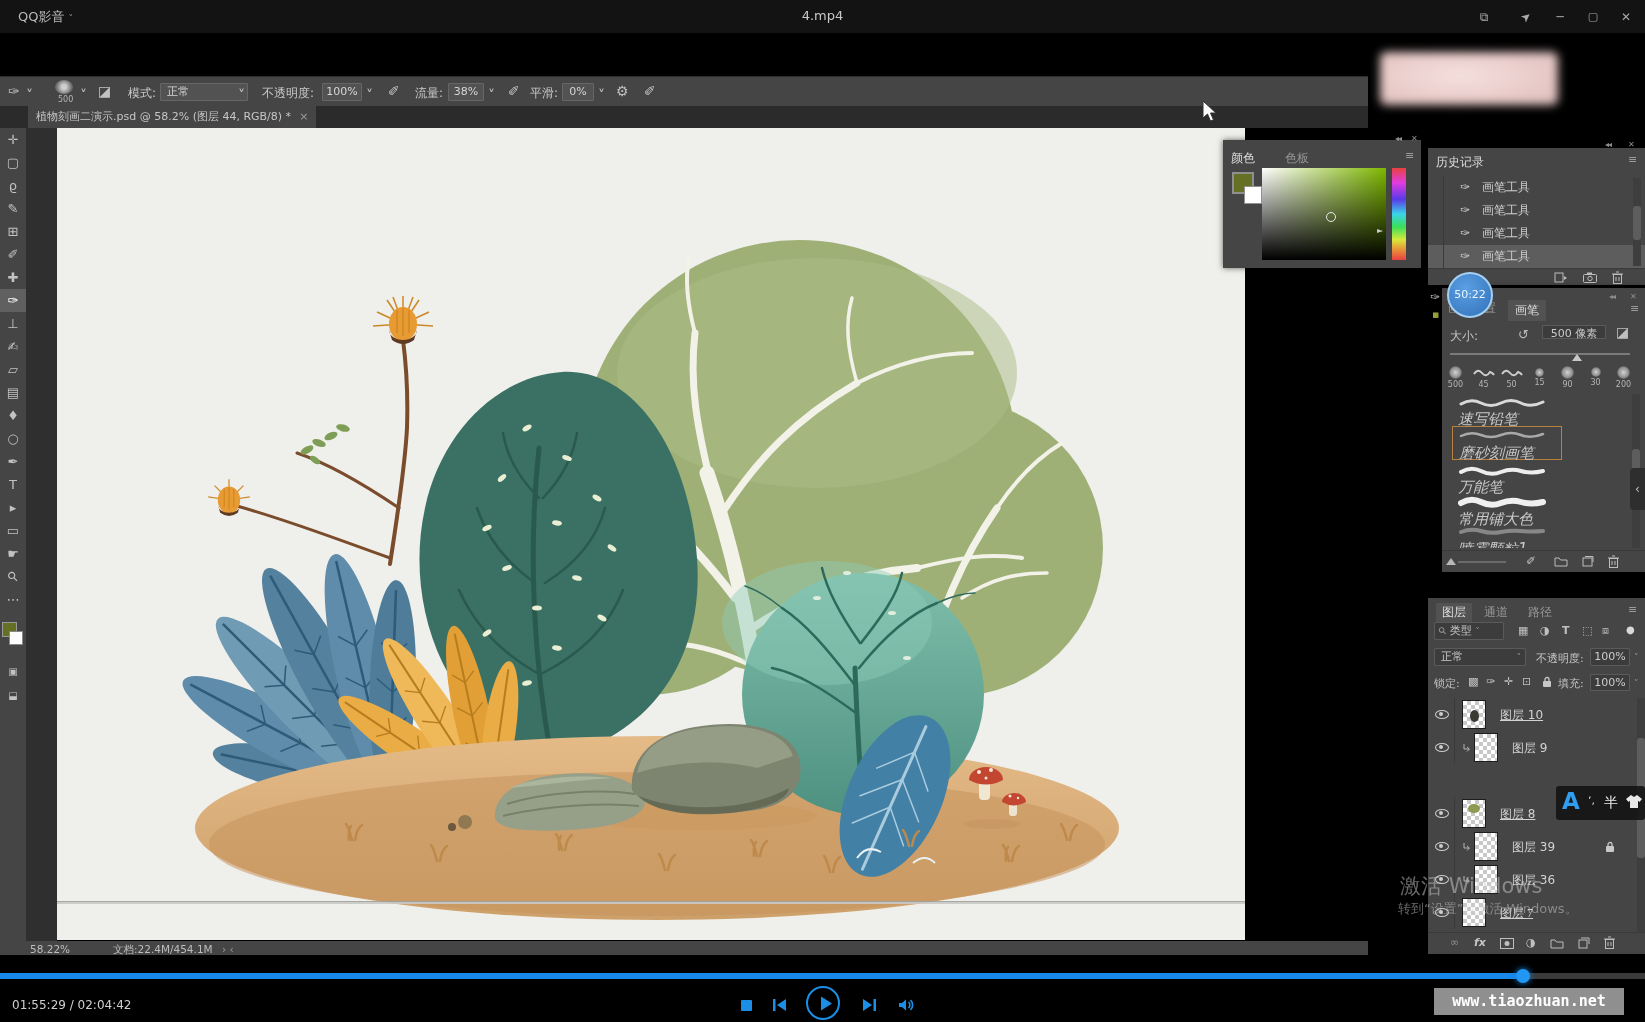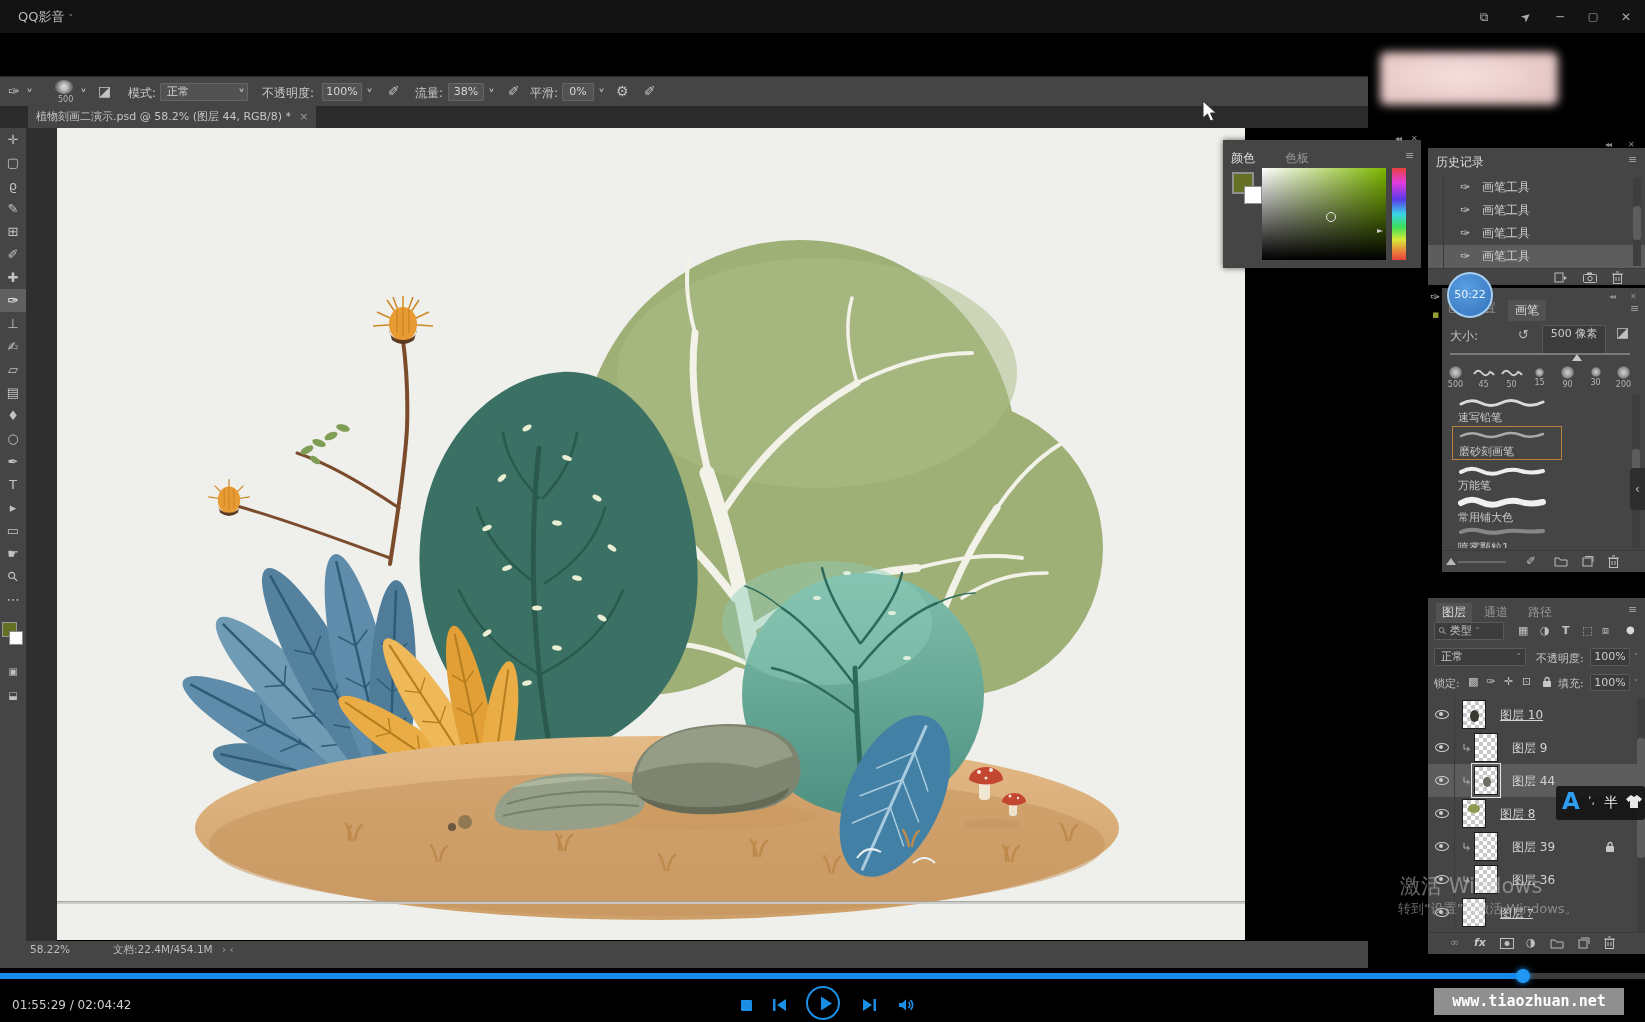--- a/index.html
+++ b/index.html
@@ -29,38 +29,38 @@
   .tool{width:26px;height:23px;text-align:center;color:#c2c2c2;font-size:13px;line-height:23px;}
   .tool.sel{background:#606060;color:#fff;}
   .swatches{position:absolute;left:2px;top:494px;width:22px;height:26px;}
   .fgswatch{position:absolute;left:0;top:0;width:15px;height:15px;background:#667024;border:1px solid #999;}
   .bgswatch{position:absolute;left:7px;top:9px;width:14px;height:14px;background:#fdfdfd;border:1px solid #888;}
   
   .canvas{position:absolute;left:57px;top:128px;width:1188px;height:812px;background:#efefeb;}
   .gutter{position:absolute;left:26px;top:128px;width:31px;height:813px;background:#2f2f2f;}
   .hscroll{position:absolute;left:57px;top:901px;width:1188px;height:3px;background:#c9c9c6;border-top:1px solid #a0a09c;opacity:.9;}
   
-  .statusbar{position:absolute;left:0;top:941px;width:1368px;height:27px;background:#454545;color:#bdbdbd;font-size:10.5px;line-height:17px;}
+  .statusbar{position:absolute;left:0;top:941px;width:1368px;height:14px;background:#454545;color:#bdbdbd;font-size:10.5px;line-height:17px;}
   
   .panel{position:absolute;background:#454545;box-shadow:0 0 6px rgba(0,0,0,.6);font-size:12px;color:#cfcfcf;}
   .ptab{font-size:12px;}
   .ptab.on{color:#dcdcdc;}
   .ptab.off{color:#979797;}
   .minier{font-size:8px;color:#8d8d8d;letter-spacing:-1px;}
   .menuic{color:#9a9a9a;font-size:11px;}
   .hrow{position:absolute;left:0;width:217px;height:23px;line-height:23px;}
   .hrow.sel{background:#5d5d5d;}
   .hrow .gut{position:absolute;left:0;top:0;width:16px;height:23px;border-right:1px solid #3a3a3a;}
   .hrow .bi{position:absolute;left:32px;top:4px;color:#cfcfcf;font-size:12px;line-height:14px;}
   .hrow .nm{position:absolute;left:54px;top:0;}
   .badge{position:absolute;left:1447px;top:272px;width:46px;height:46px;border-radius:50%;background:radial-gradient(circle at 40% 35%,#5ba0e2,#3c7cc4 75%);border:2px solid #a6d0f2;color:#eaf4ff;font-size:11px;text-align:center;line-height:42px;z-index:30;}
   .fuzzy{width:13px;height:13px;border-radius:50%;background:radial-gradient(circle,#d2d2d2 0%,#8e8e8e 55%,rgba(80,80,80,0) 78%);filter:blur(.6px);margin:2px auto 0;}
   .bcell{position:absolute;top:0;width:27px;height:26px;text-align:center;color:#b5b5b5;font-size:8px;}
   .bcell .num{display:block;margin-top:1px;}
-  .preset-name{position:absolute;left:16px;font-size:11px;color:#c8c8c8;}
+  .preset-name{position:absolute;left:16px;font-size:15px;color:#c8c8c8;font-style:italic;}
   .checker{background-color:#fff;background-image:linear-gradient(45deg,#c9c9c9 25%,transparent 25%,transparent 75%,#c9c9c9 75%),linear-gradient(45deg,#c9c9c9 25%,transparent 25%,transparent 75%,#c9c9c9 75%);background-size:8px 8px;background-position:0 0,4px 4px;}
   .lrow{position:absolute;left:0;width:217px;height:33px;}
   .lrow.sel{background:#5c5c5c;}
   .eye{position:absolute;left:7px;top:12px;width:14px;height:9px;border:1.5px solid #cdcdcd;border-radius:50%;}
   .eye::after{content:'';position:absolute;left:3px;top:1px;width:4px;height:4px;border-radius:50%;background:#cdcdcd;}
   .lgut{position:absolute;left:0;top:0;width:27px;height:33px;border-right:1px solid #3a3a3a;}
   .thumb{position:absolute;top:2px;width:24px;height:29px;border:1px solid #1d1d1d;}
   .thumb.selected{outline:1px solid #e2e2e2;outline-offset:2px;}
   .lname{position:absolute;top:9px;font-size:12px;color:#d2d2d2;}
   .lname.u{text-decoration:underline;}
@@ -74,20 +74,21 @@
   .actwm{color:rgba(205,205,205,.5);}
   svg{display:block;}
 </style>
 </head>
 <body>
 
 <div class="screen">
 
   <div class="titlebar">
     <span class="app"><span>QQ影音</span> <span class="caret">˅</span></span>
+    <span class="file">4.mp4</span>
     <span class="winbtn" style="left:1472px;">⧉</span>
     <span class="winbtn" style="left:1514px;transform:rotate(-40deg);">➤</span>
     <span class="winbtn" style="left:1548px;">─</span>
     <span class="winbtn" style="left:1581px;font-size:11px;">▢</span>
     <span class="winbtn" style="left:1614px;">✕</span>
   </div>
 
 
   <div class="optbar">
     <span class="ic" style="left:8px;">✑</span>
@@ -470,21 +471,21 @@
   <div class="badge">50:22</div>
 
   <div class="panel" style="left:1442px;top:288px;width:203px;height:284px;">
     <span class="minier" style="position:absolute;left:167px;top:4px;">◂◂</span>
     <span class="minier" style="position:absolute;left:188px;top:4px;">✕</span>
     <span class="ptab off" style="position:absolute;left:6px;top:12px;">画笔设置</span>
     <span class="ptab on" style="position:absolute;left:66px;top:12px;background:#525252;padding:2px 7px;">画笔</span>
     <span class="menuic" style="position:absolute;left:188px;top:14px;">≡</span>
     <span style="position:absolute;left:8px;top:40px;color:#c4c4c4;">大小:</span>
     <span style="position:absolute;left:76px;top:39px;color:#b8b8b8;font-size:13px;">↺</span>
-    <span class="pselect" style="position:absolute;left:100px;top:37px;width:64px;height:30px;text-align:center;line-height:16px;font-size:11px;display:inline-block;">500 像素</span>
+    <span class="pselect" style="position:absolute;left:100px;top:37px;width:64px;height:14px;text-align:center;line-height:16px;font-size:11px;display:inline-block;">500 像素</span>
     <span style="position:absolute;left:174px;top:36px;color:#c0c0c0;font-size:14px;">◪</span>
     <div style="position:absolute;left:8px;top:65px;width:180px;height:2px;background:#7a7a7a;">
       <div style="position:absolute;left:122px;top:1px;width:0;height:0;border-left:5px solid transparent;border-right:5px solid transparent;border-bottom:7px solid #c8c8c8;"></div>
     </div>
 
     <div style="position:absolute;left:0;top:76px;width:203px;height:27px;">
       <div class="bcell" style="left:0;">
           <div class="fuzzy"></div>
           <span class="num">500</span>
         </div>
@@ -628,31 +629,20 @@
       </div>
       <div class="lrow" style="top:33px;">
         <span class="lgut"></span>
           <span class="eye"></span>
         <svg style="position:absolute;left:34px;top:13px;" width="9" height="9" viewBox="0 0 9 9">
             <path d="M2 0 v5 h5 M5 3 l2.5 2 L5 7.5" stroke="#b5b5b5" fill="none"></path>
           </svg>
         <div class="thumb checker" style="left:46px;"></div>
         <span class="lname" style="left:84px;">图层 9</span>
       </div>
-      <div class="lrow sel" style="top:66px;">
-        <span class="lgut"></span>
-          <span class="eye"></span>
-        <svg style="position:absolute;left:34px;top:13px;" width="9" height="9" viewBox="0 0 9 9">
-            <path d="M2 0 v5 h5 M5 3 l2.5 2 L5 7.5" stroke="#b5b5b5" fill="none"></path>
-          </svg>
-        <div class="thumb checker selected" style="left:46px;">
-            <div style="position:absolute;left:8px;top:10px;width:8px;height:10px;border-radius:50%;background:#6d6d62;"></div>
-          </div>
-        <span class="lname" style="left:84px;">图层 44</span>
-      </div>
       <div class="lrow" style="top:99px;">
         <span class="lgut"></span>
           <span class="eye"></span>
         <div class="thumb checker" style="left:34px;">
             <div style="position:absolute;left:5px;top:4px;width:12px;height:9px;border-radius:50%;background:#8d9a54;"></div>
           </div>
         <span class="lname u" style="left:72px;">图层 8</span>
       </div>
       <div class="lrow" style="top:132px;">
         <span class="lgut"></span>

